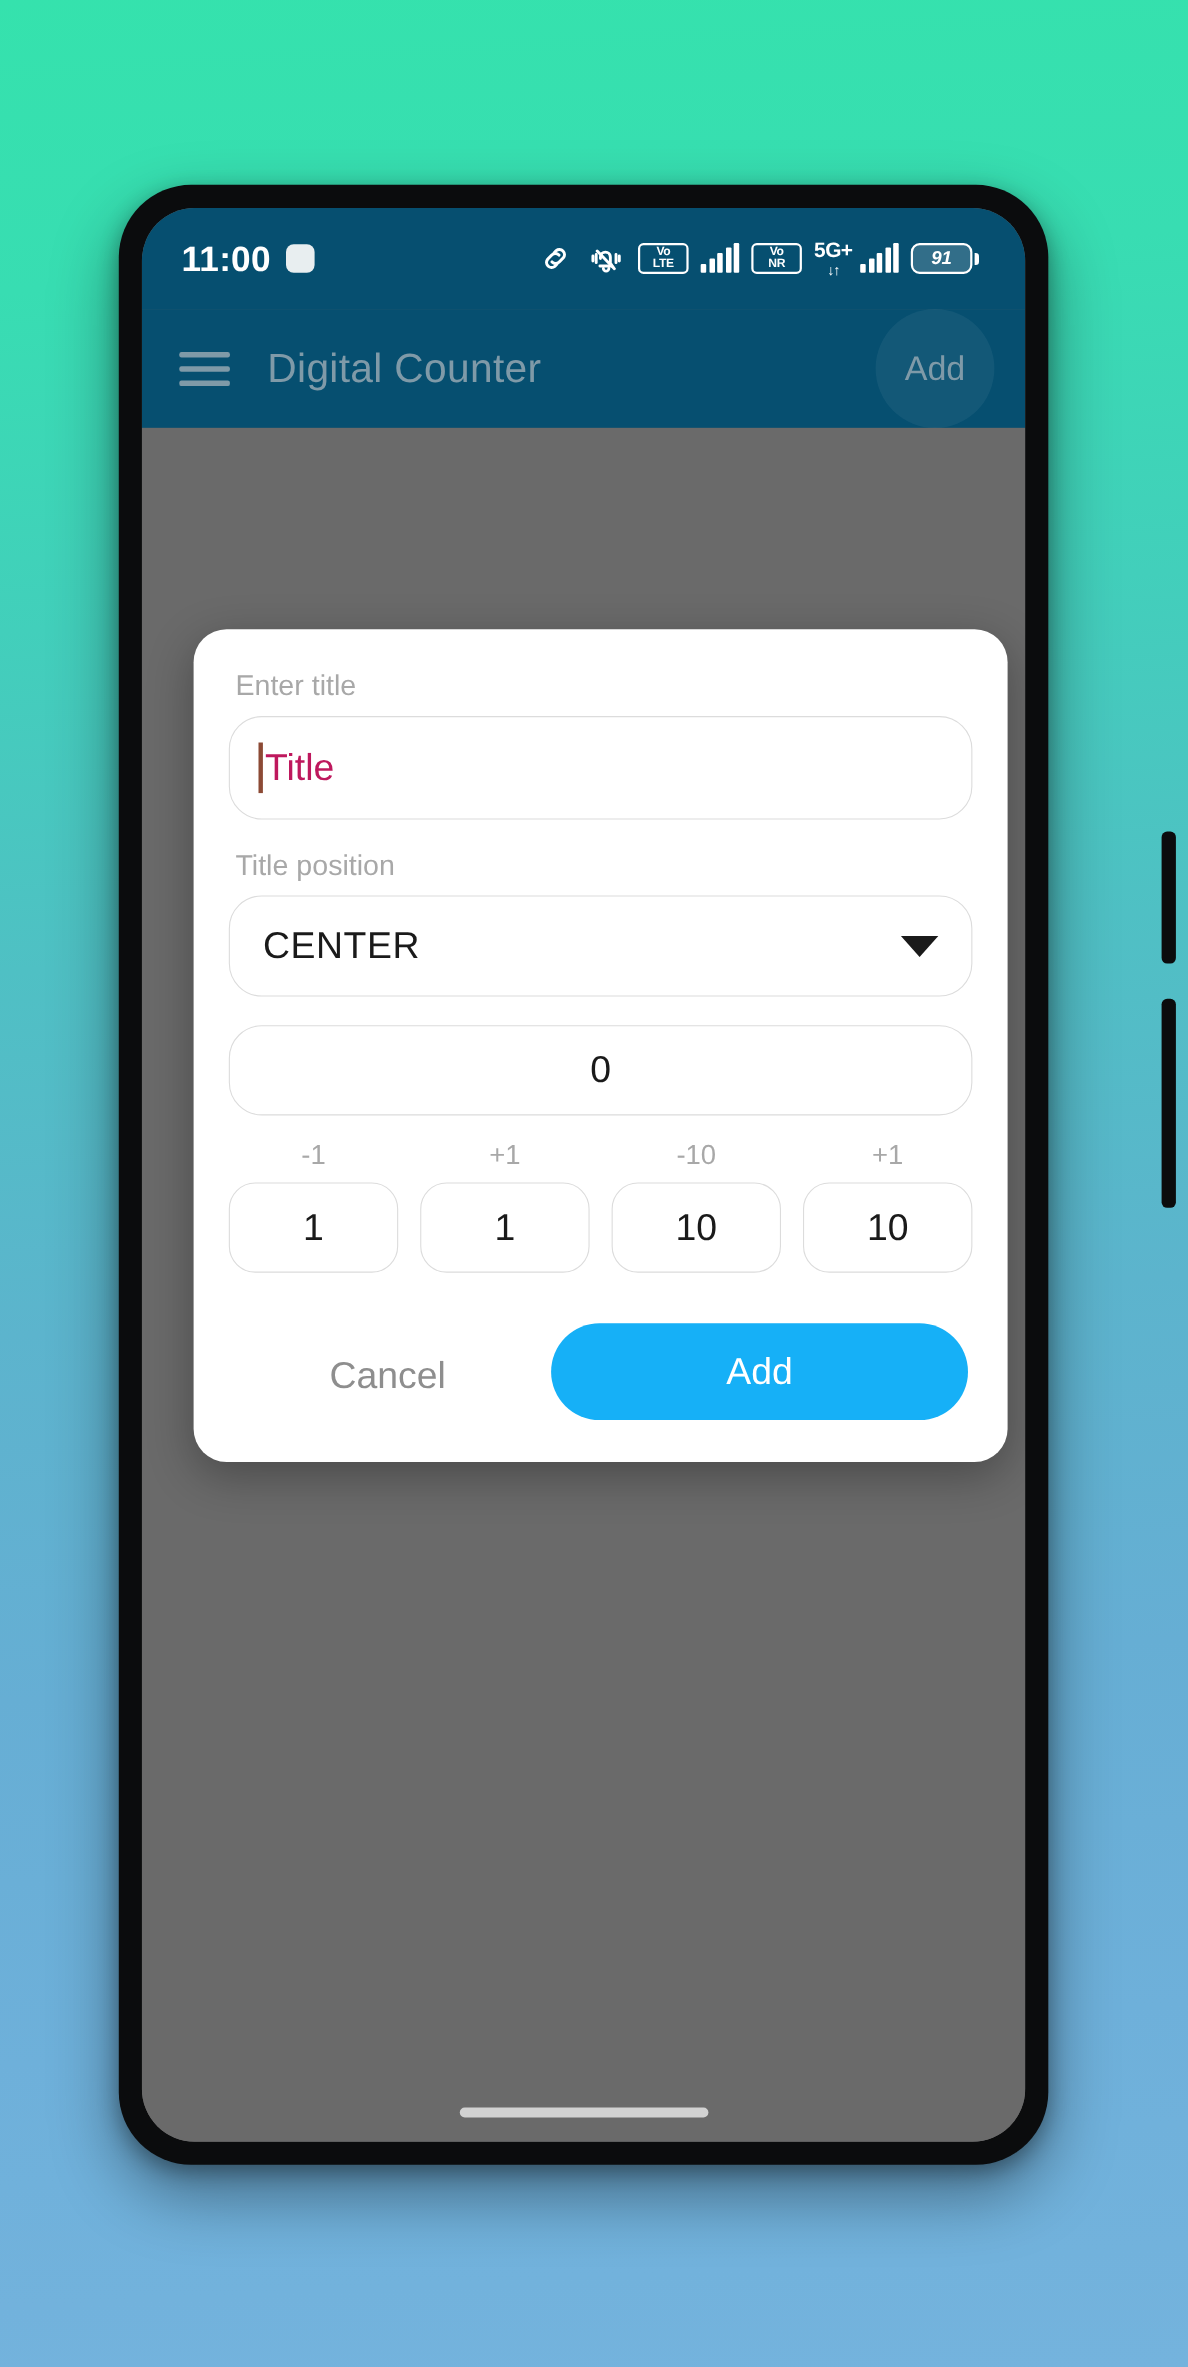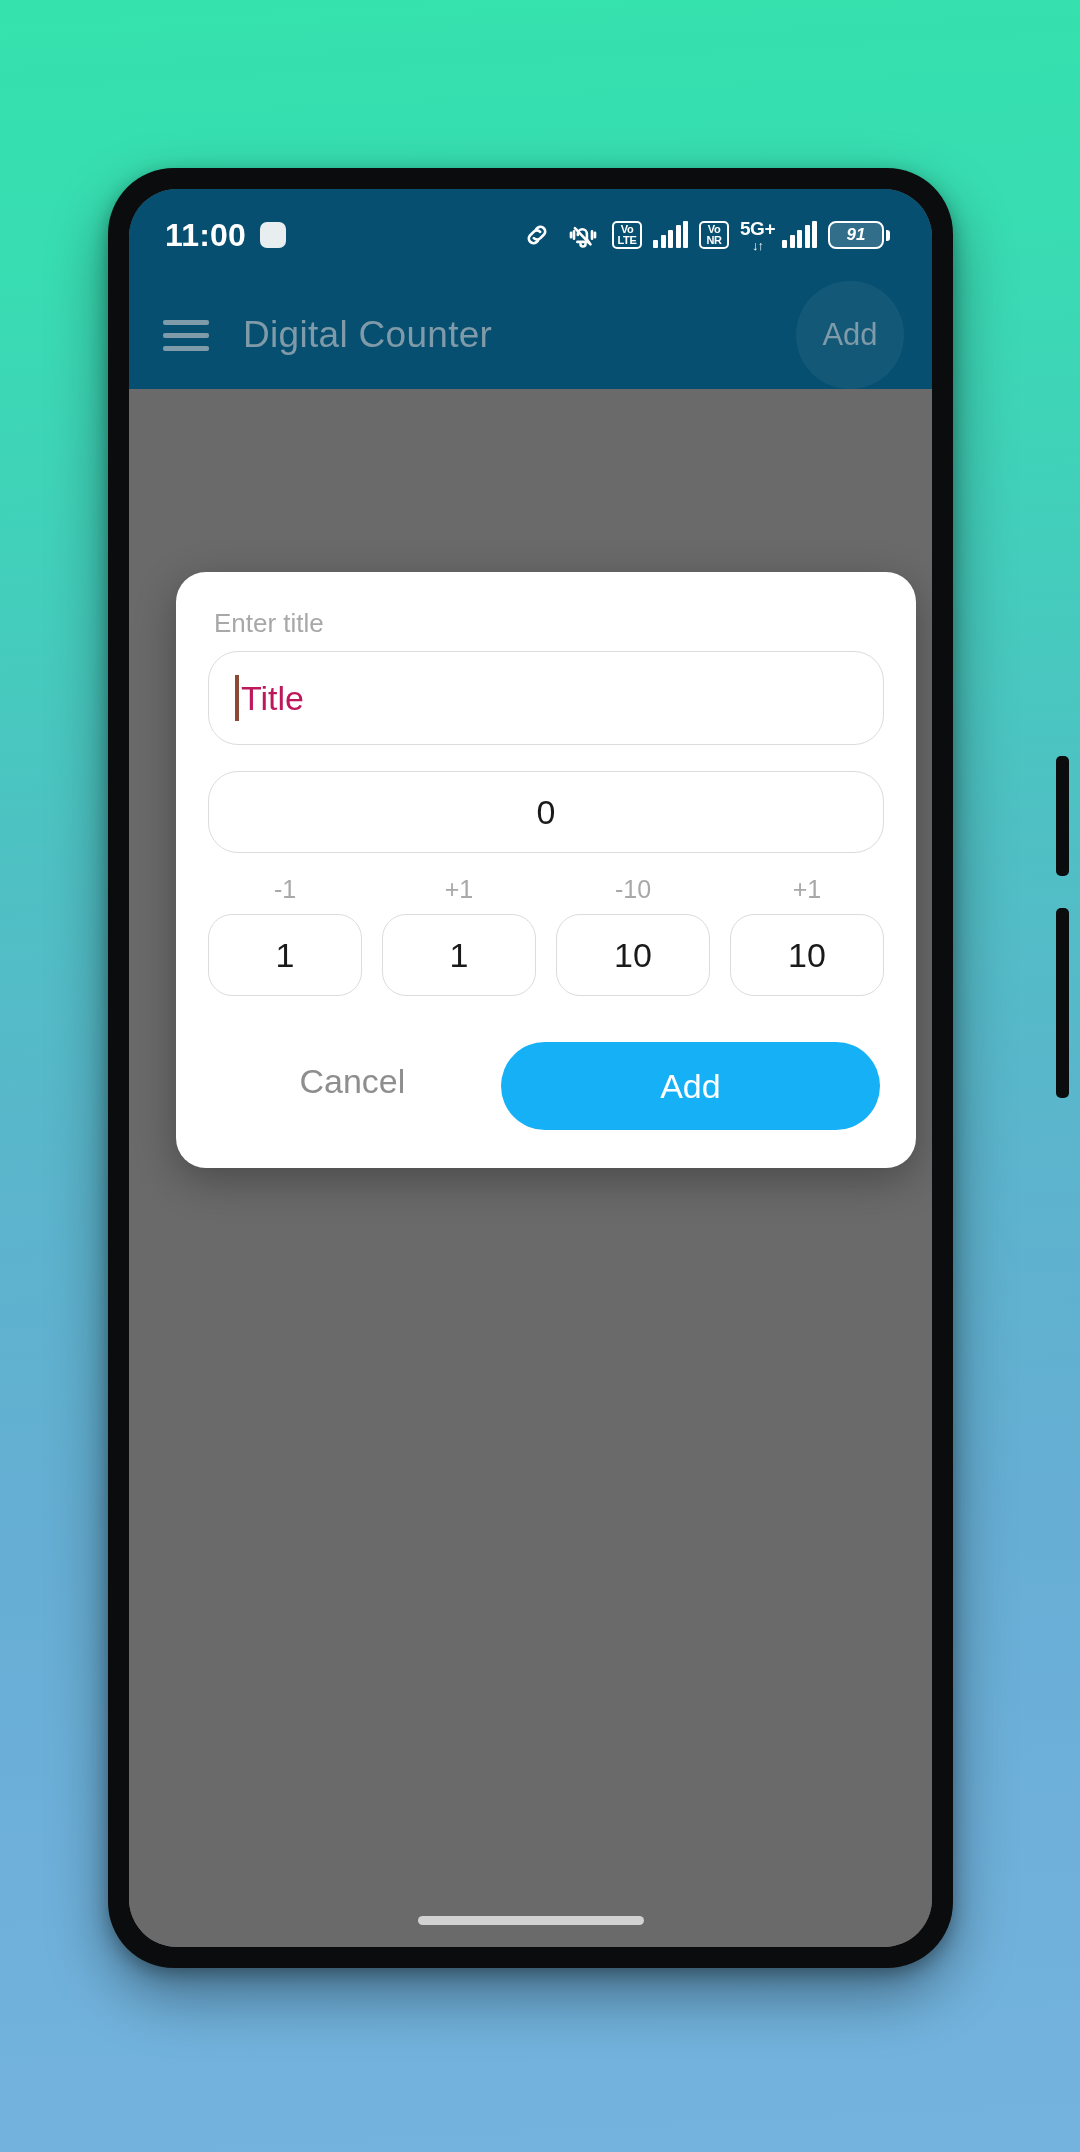--- a/index.html
+++ b/index.html
@@ -83,21 +83,21 @@
     gap: 11px;
   }
   .sicon { display: block; }
   .badge2 {
     display: inline-flex;
     flex-direction: column;
     justify-content: center;
     align-items: center;
     border: 2.5px solid #ffffff;
     border-radius: 5px;
-    width: 30px; height: 28px;
+    width: 46px; height: 28px;
     line-height: 1;
     text-align: center;
   }
   .badge2 b { font-size: 11px; font-weight: 700; letter-spacing: -.3px; }
   .bars { display: flex; align-items: flex-end; gap: 2.5px; height: 26px; }
   .bars i { display: block; width: 5px; background: #ffffff; border-radius: 1px; }
   .bars i:nth-child(1) { height: 8px; }
   .bars i:nth-child(2) { height: 13px; }
   .bars i:nth-child(3) { height: 18px; }
   .bars i:nth-child(4) { height: 23px; }
@@ -252,21 +252,21 @@
     height: 82px;
     border: 1.6px solid #dcdcdc;
     border-radius: 24px;
     display: flex; align-items: center; justify-content: center;
   }
   .step-value { font-size: 34px; color: #1a1a1a; }
 
   
   #actions {
     display: flex;
-    align-items: flex-start;
+    align-items: flex-end;
     gap: 8px;
     margin-top: 46px;
     padding: 0 4px 8px;
   }
   #cancel-btn {
     flex: 1;
     text-align: center;
     font-size: 34px;
     color: #8e8e8e;
     padding: 20px 0;
@@ -385,20 +385,27 @@
         <div id="dialog">
 
           <div>
             <div class="field-label">Enter title</div>
             <div class="outlined" id="title-input">
               <span id="title-caret" style="background: rgb(140, 74, 53);"></span>
               <span id="title-placeholder">Title</span>
             </div>
           </div>
 
+          <div id="position-row">
+            <div class="field-label">Title position</div>
+            <div class="outlined" id="position-select">
+              <span id="position-value">CENTER</span>
+              <span id="caret-down"></span>
+            </div>
+          </div>
 
           <div id="color-total-row">
             <div class="ct-col">
               <div class="outlined" id="total-input">
                 <span id="total-value">0</span>
               </div>
             </div>
           </div>
 
           <div id="steps-row">

